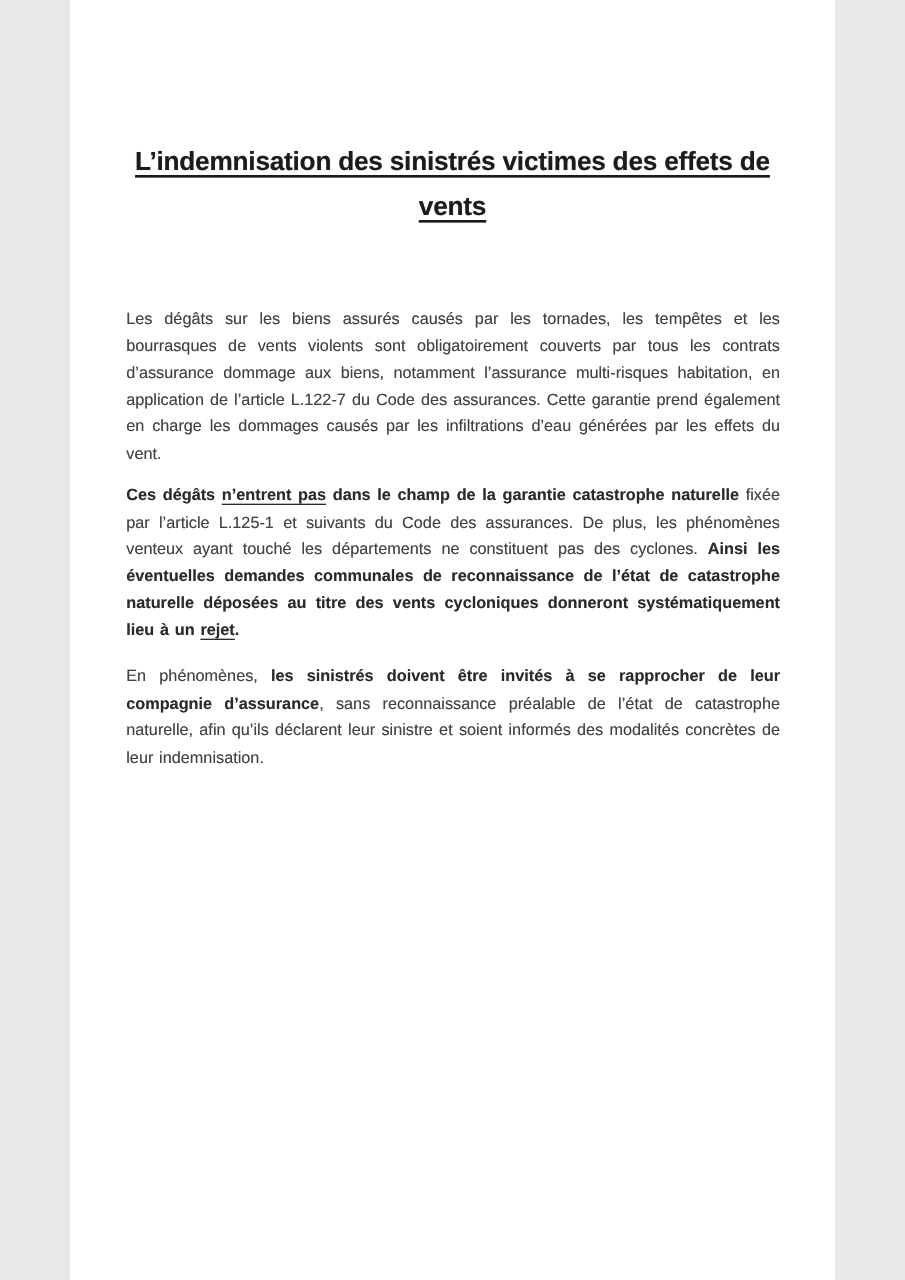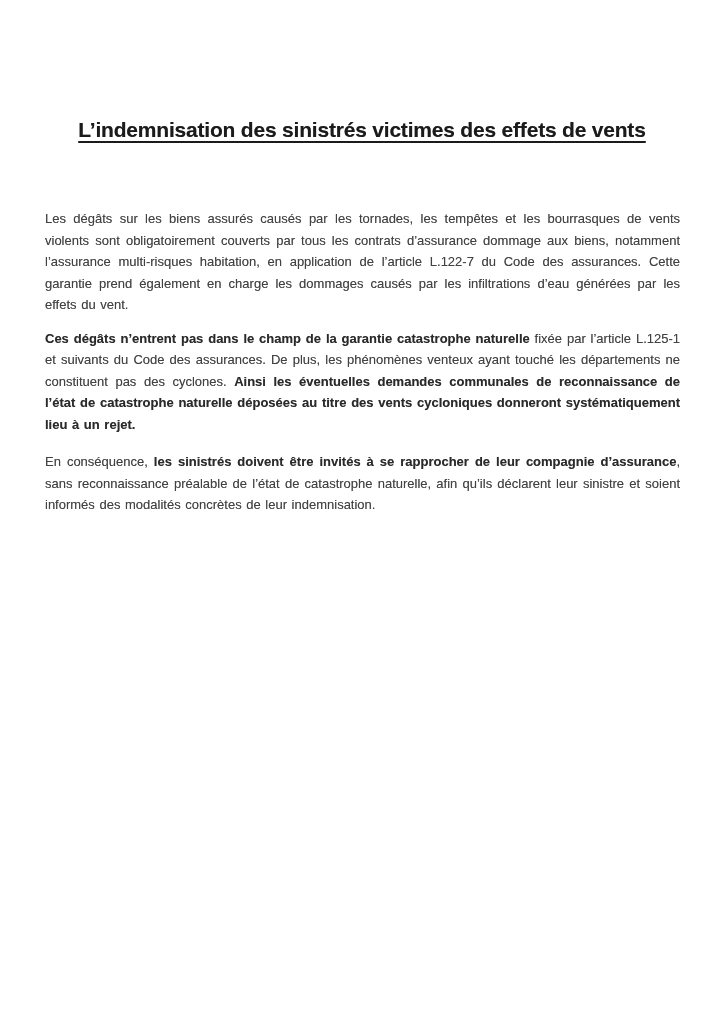--- a/index.html
+++ b/index.html
@@ -2,21 +2,21 @@
 <html lang="fr"><head>
 <meta charset="utf-8">
 <style>
   html, body {
     margin: 0;
     padding: 0;
     background: #e8e8e8;
   }
   .page {
     position: relative;
-    width: 724px;
+    width: 612px;
     height: 1024px;
     margin: 0 auto;
     background: var(--page-bg, #ffffff);
     font-family: "Liberation Sans", sans-serif;
     overflow: hidden;
     box-sizing: border-box;
   }
   .doc-title {
     margin: 112px 38px 0 38px;
     text-align: center;
@@ -53,29 +53,30 @@
   .seg-normal {
     font-weight: 400;
   }
   .seg-bold {
     font-weight: 700;
     color: var(--bold-color, #2a2a2a);
   }
   .seg-bold-underline {
     font-weight: 700;
     color: var(--bold-color, #2a2a2a);
+    text-decoration: underline;
     text-decoration-thickness: 1.2px;
     text-underline-offset: 2.5px;
   }
 </style>
 </head>
 <body>
 
 <div class="page" style="--page-bg: #ffffff; --title-color: #1b1b1b; --body-color: #424242; --bold-color: #2a2a2a;">
   <h1 class="doc-title">
     <span class="title-line"><span>L’indemnisation des sinistrés victimes des effets de vents</span></span>
   </h1>
   <div class="doc-body">
       <p class="para"><span class="seg-normal">Les dégâts sur les biens assurés causés par les tornades, les tempêtes et les bourrasques de vents violents sont obligatoirement couverts par tous les contrats d’assurance dommage aux biens, notamment l’assurance multi-risques habitation, en application de l’article L.122-7 du Code des assurances. Cette garantie prend également en charge les dommages causés par les infiltrations d’eau générées par les effets du vent.</span></p>
       <p class="para"><span class="seg-bold">Ces dégâts </span><span class="seg-bold-underline">n’entrent pas</span><span class="seg-bold"> dans le champ de la garantie catastrophe naturelle</span><span class="seg-normal"> fixée par l’article L.125-1 et suivants du Code des assurances. De plus, les phénomènes venteux ayant touché les départements ne constituent pas des cyclones. </span><span class="seg-bold">Ainsi les éventuelles demandes communales de reconnaissance de l’état de catastrophe naturelle déposées au titre des vents cycloniques donneront systématiquement lieu à un </span><span class="seg-bold-underline">rejet</span><span class="seg-bold">.</span></p>
-      <p class="para"><span class="seg-normal">En conséquence, </span><span class="seg-bold">les sinistrés doivent être invités à se rapprocher de leur compagnie d’assurance</span><span class="seg-normal">, sans reconnaissance préalable de l’état de catastrophe naturelle, afin qu’ils déclarent leur sinistre et soient informés des modalités concrètes de leur indemnisation.</span></p>
+      <p class="para"><span class="seg-normal">En phénomènes, </span><span class="seg-bold">les sinistrés doivent être invités à se rapprocher de leur compagnie d’assurance</span><span class="seg-normal">, sans reconnaissance préalable de l’état de catastrophe naturelle, afin qu’ils déclarent leur sinistre et soient informés des modalités concrètes de leur indemnisation.</span></p>
     </div>
 </div>
 
 </body></html>

